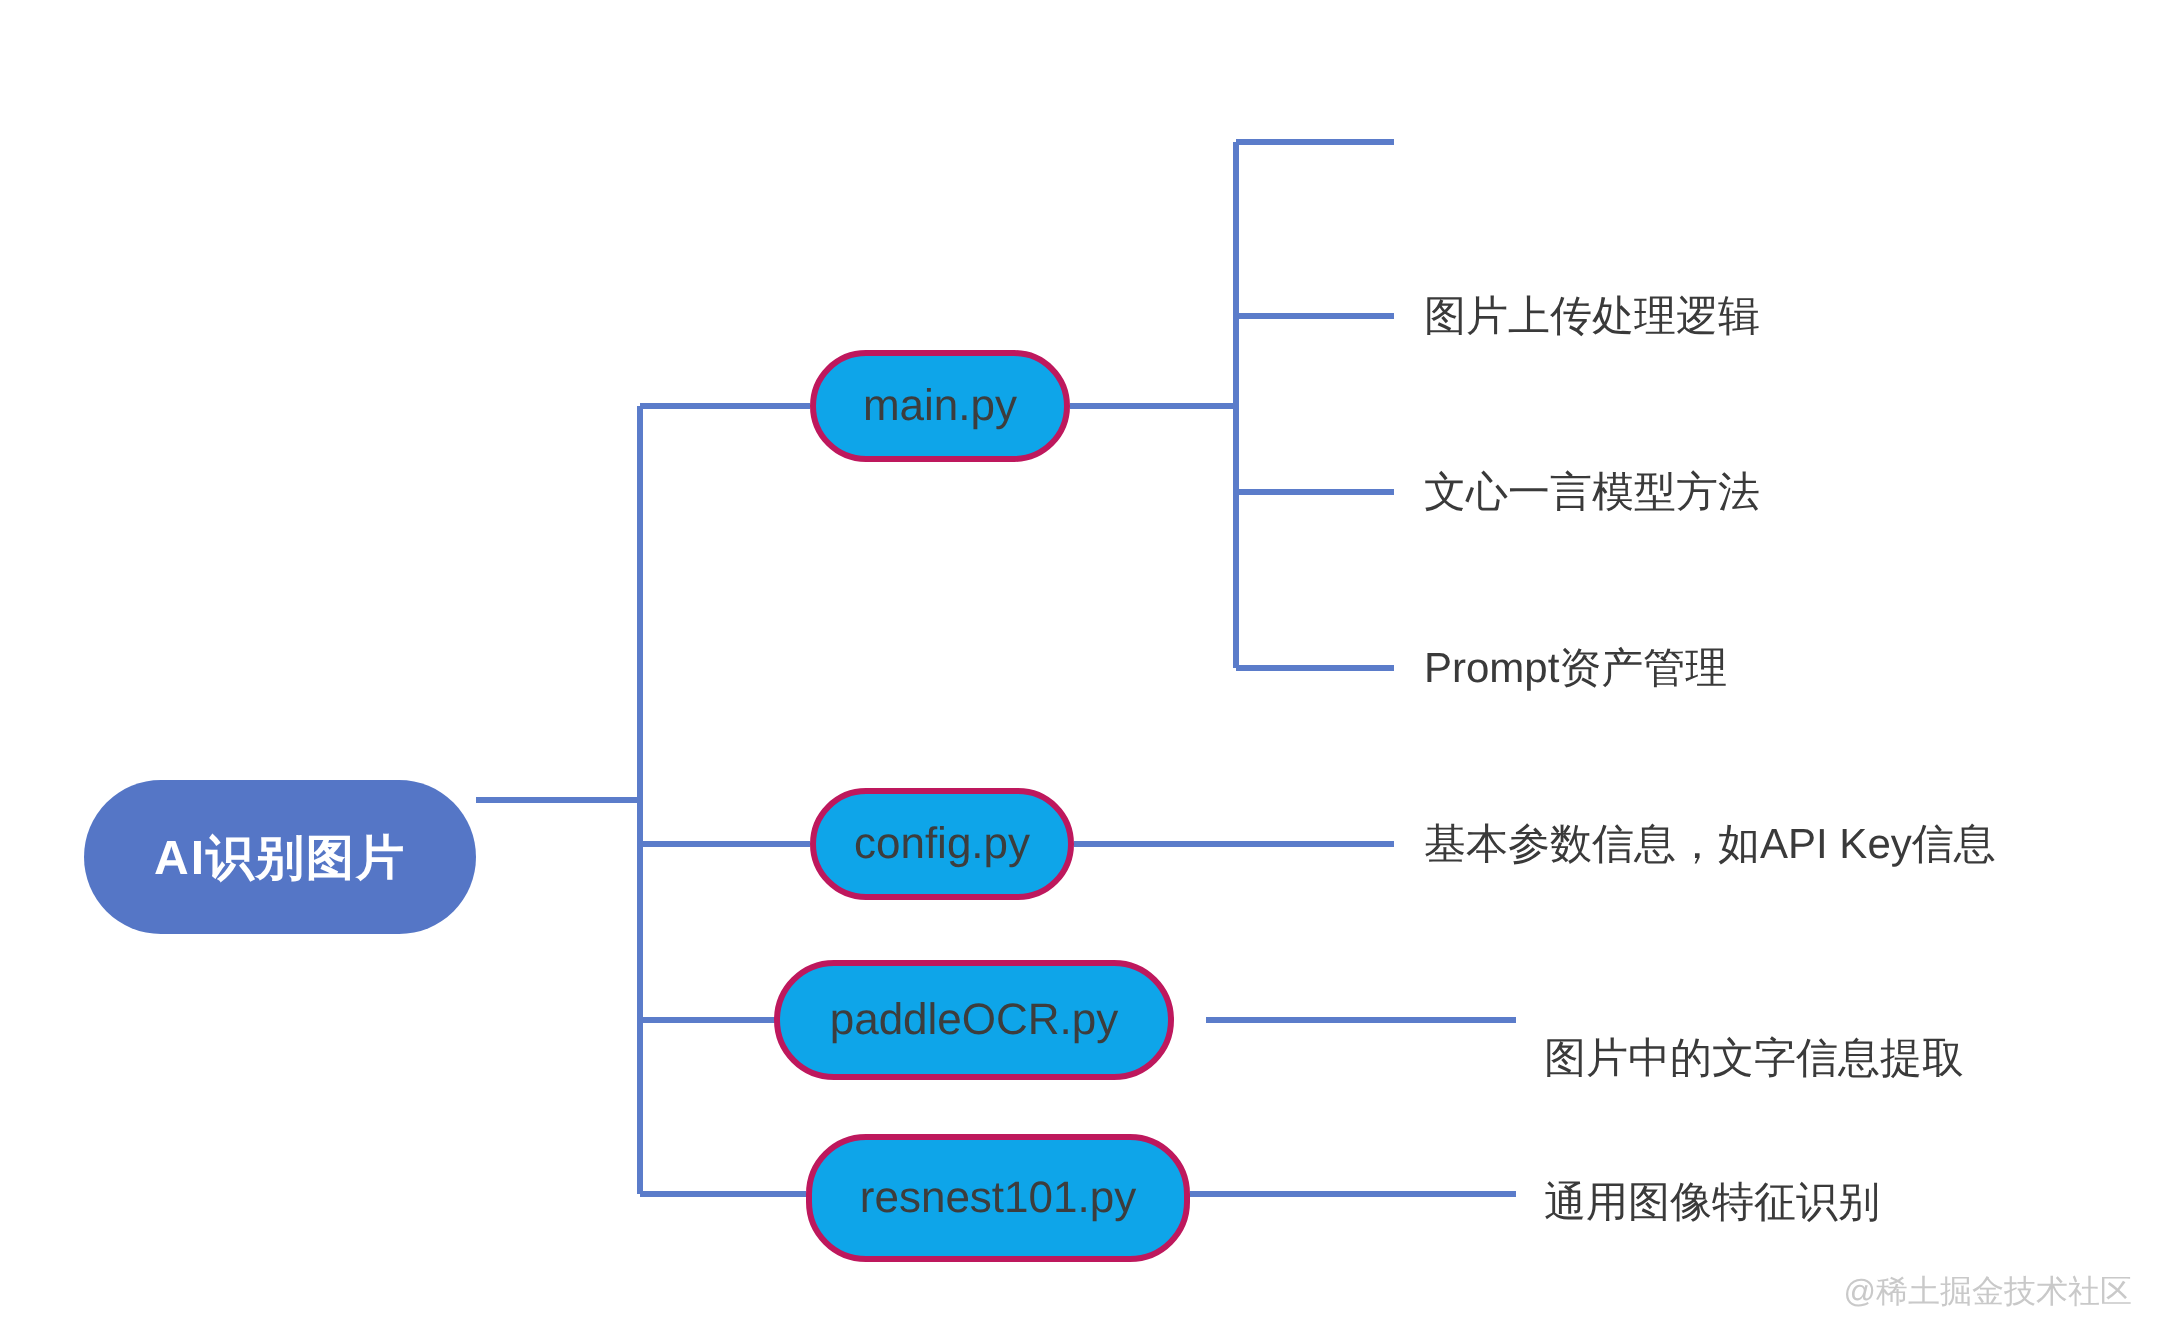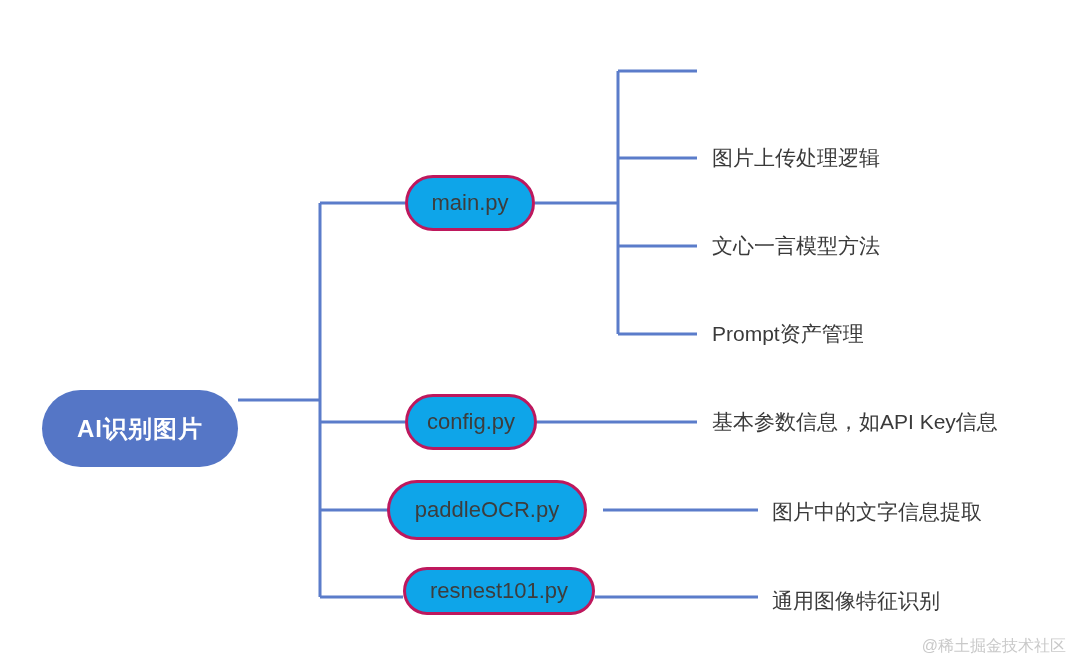--- a/index.html
+++ b/index.html
@@ -45,34 +45,34 @@
   .oval-node {
     background: #0ea5e9;
     border: 3px solid #be185d;
     border-radius: 30px;
     color: #3d3d3d;
     font-size: 22px;
   }
   .oval-main     { left: 405px; top: 175px; width: 130px; height: 56px; }
   .oval-config   { left: 405px; top: 394px; width: 132px; height: 56px; }
   .oval-paddle   { left: 387px; top: 480px; width: 200px; height: 60px; }
-  .oval-resnest  { left: 403px; top: 567px; width: 192px; height: 48px; }
+  .oval-resnest  { left: 403px; top: 567px; width: 192px; height: 64px; }
   .leaf-label {
     position: absolute;
     transform: translateY(-50%);
     color: #3a3a3a;
     font-size: 21px;
     white-space: nowrap;
   }
   .leaf-1 { left: 712px; top: 71px; }
   .leaf-2 { left: 712px; top: 158px; }
   .leaf-3 { left: 712px; top: 246px; }
   .leaf-4 { left: 712px; top: 334px; }
   .leaf-5 { left: 712px; top: 422px; }
-  .leaf-6 { left: 772px; top: 512px; }
+  .leaf-6 { left: 772px; top: 529px; }
   .leaf-7 { left: 772px; top: 601px; }
   .watermark {
     position: absolute;
     right: 14px;
     bottom: 10px;
     color: #c9c9c9;
     font-size: 16px;
     white-space: nowrap;
   }
 </style>

